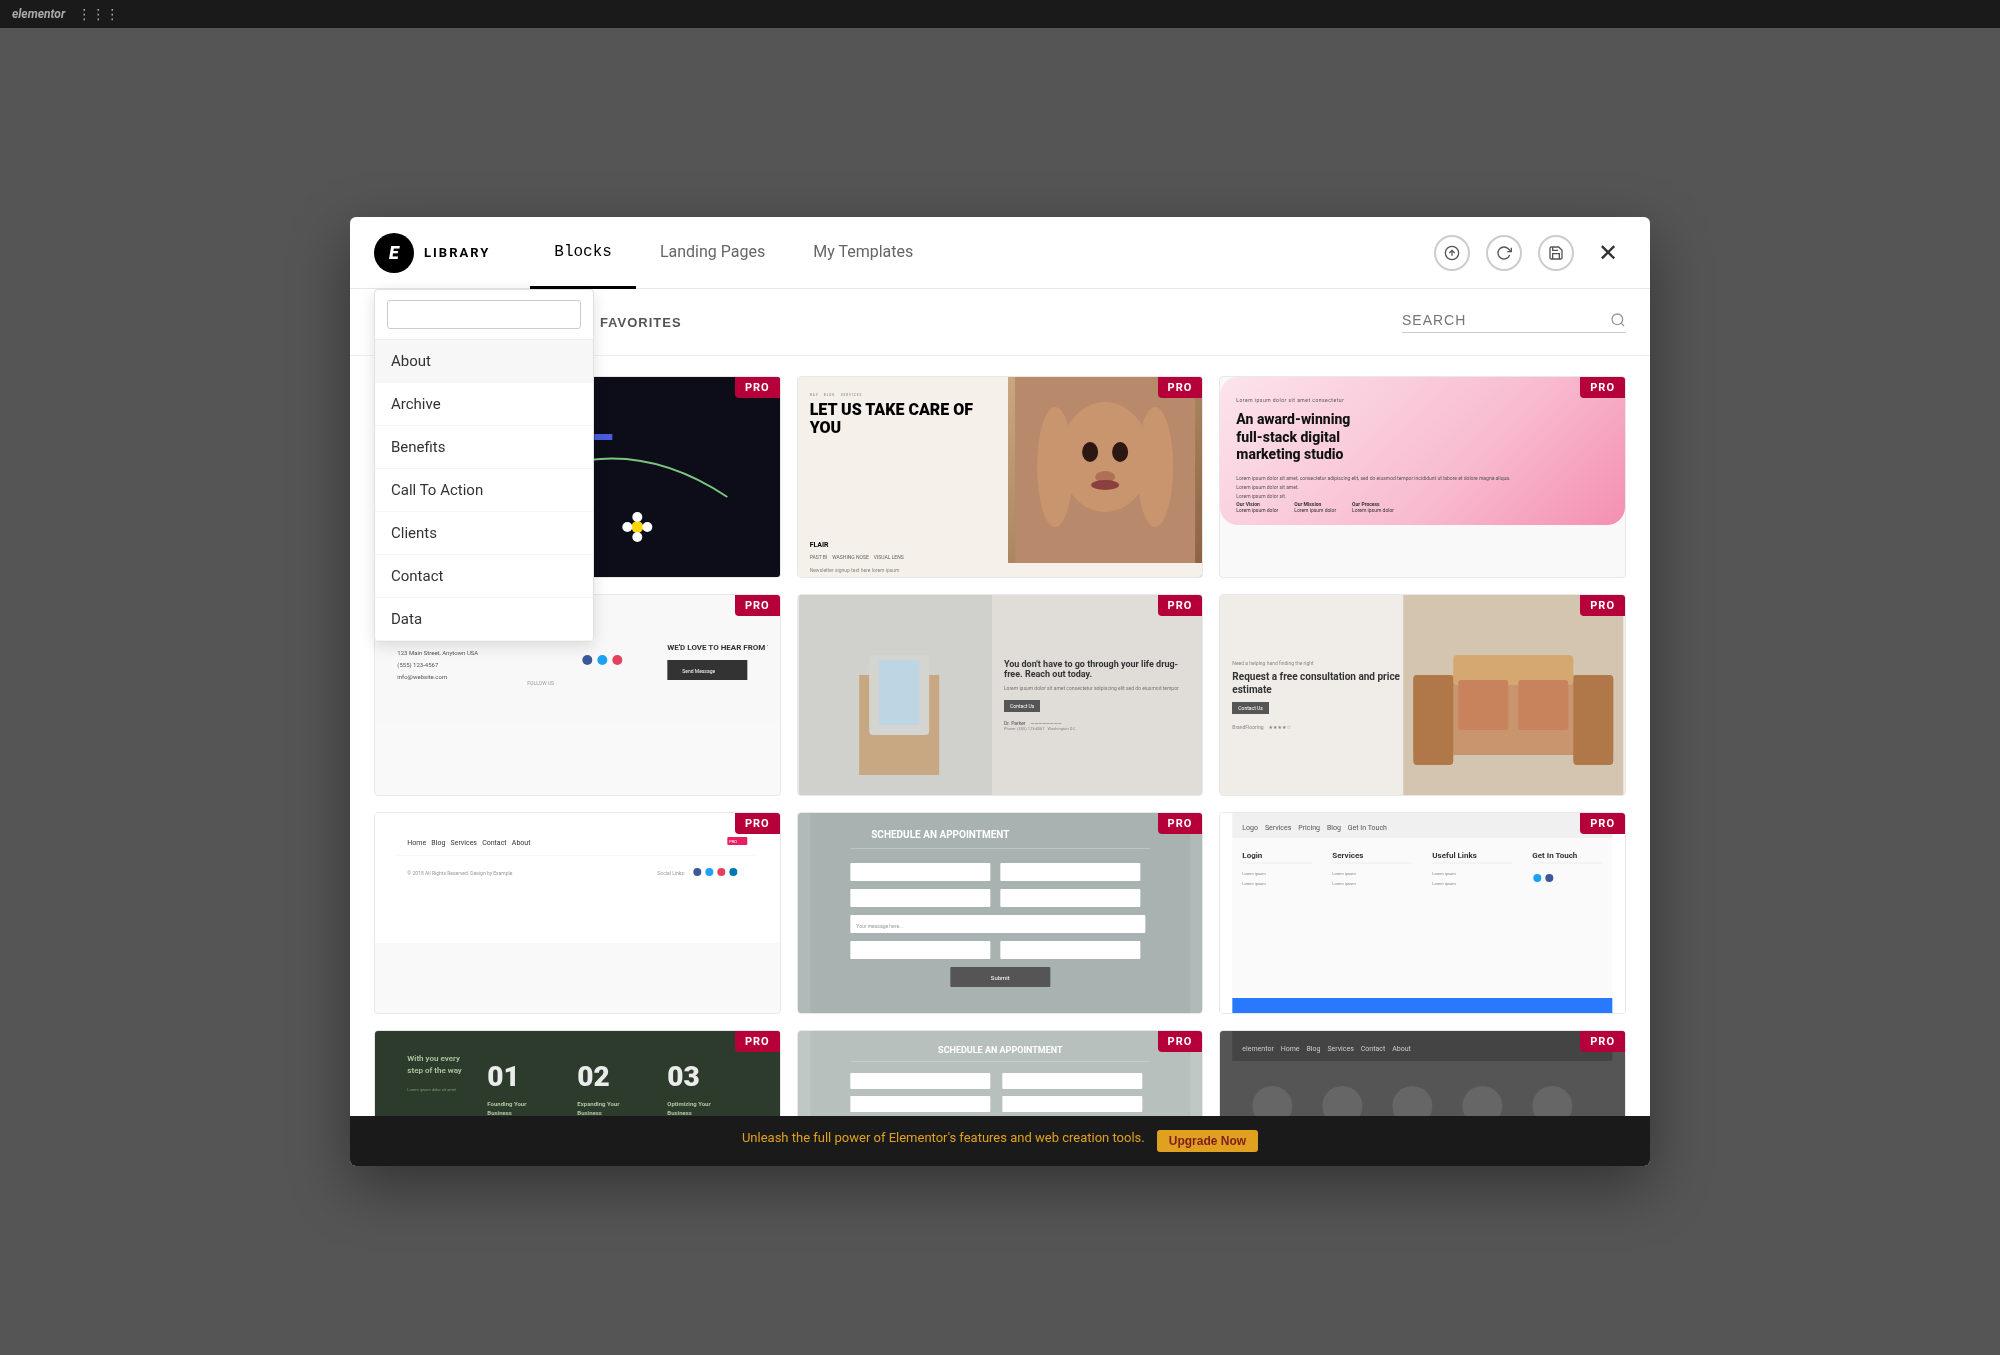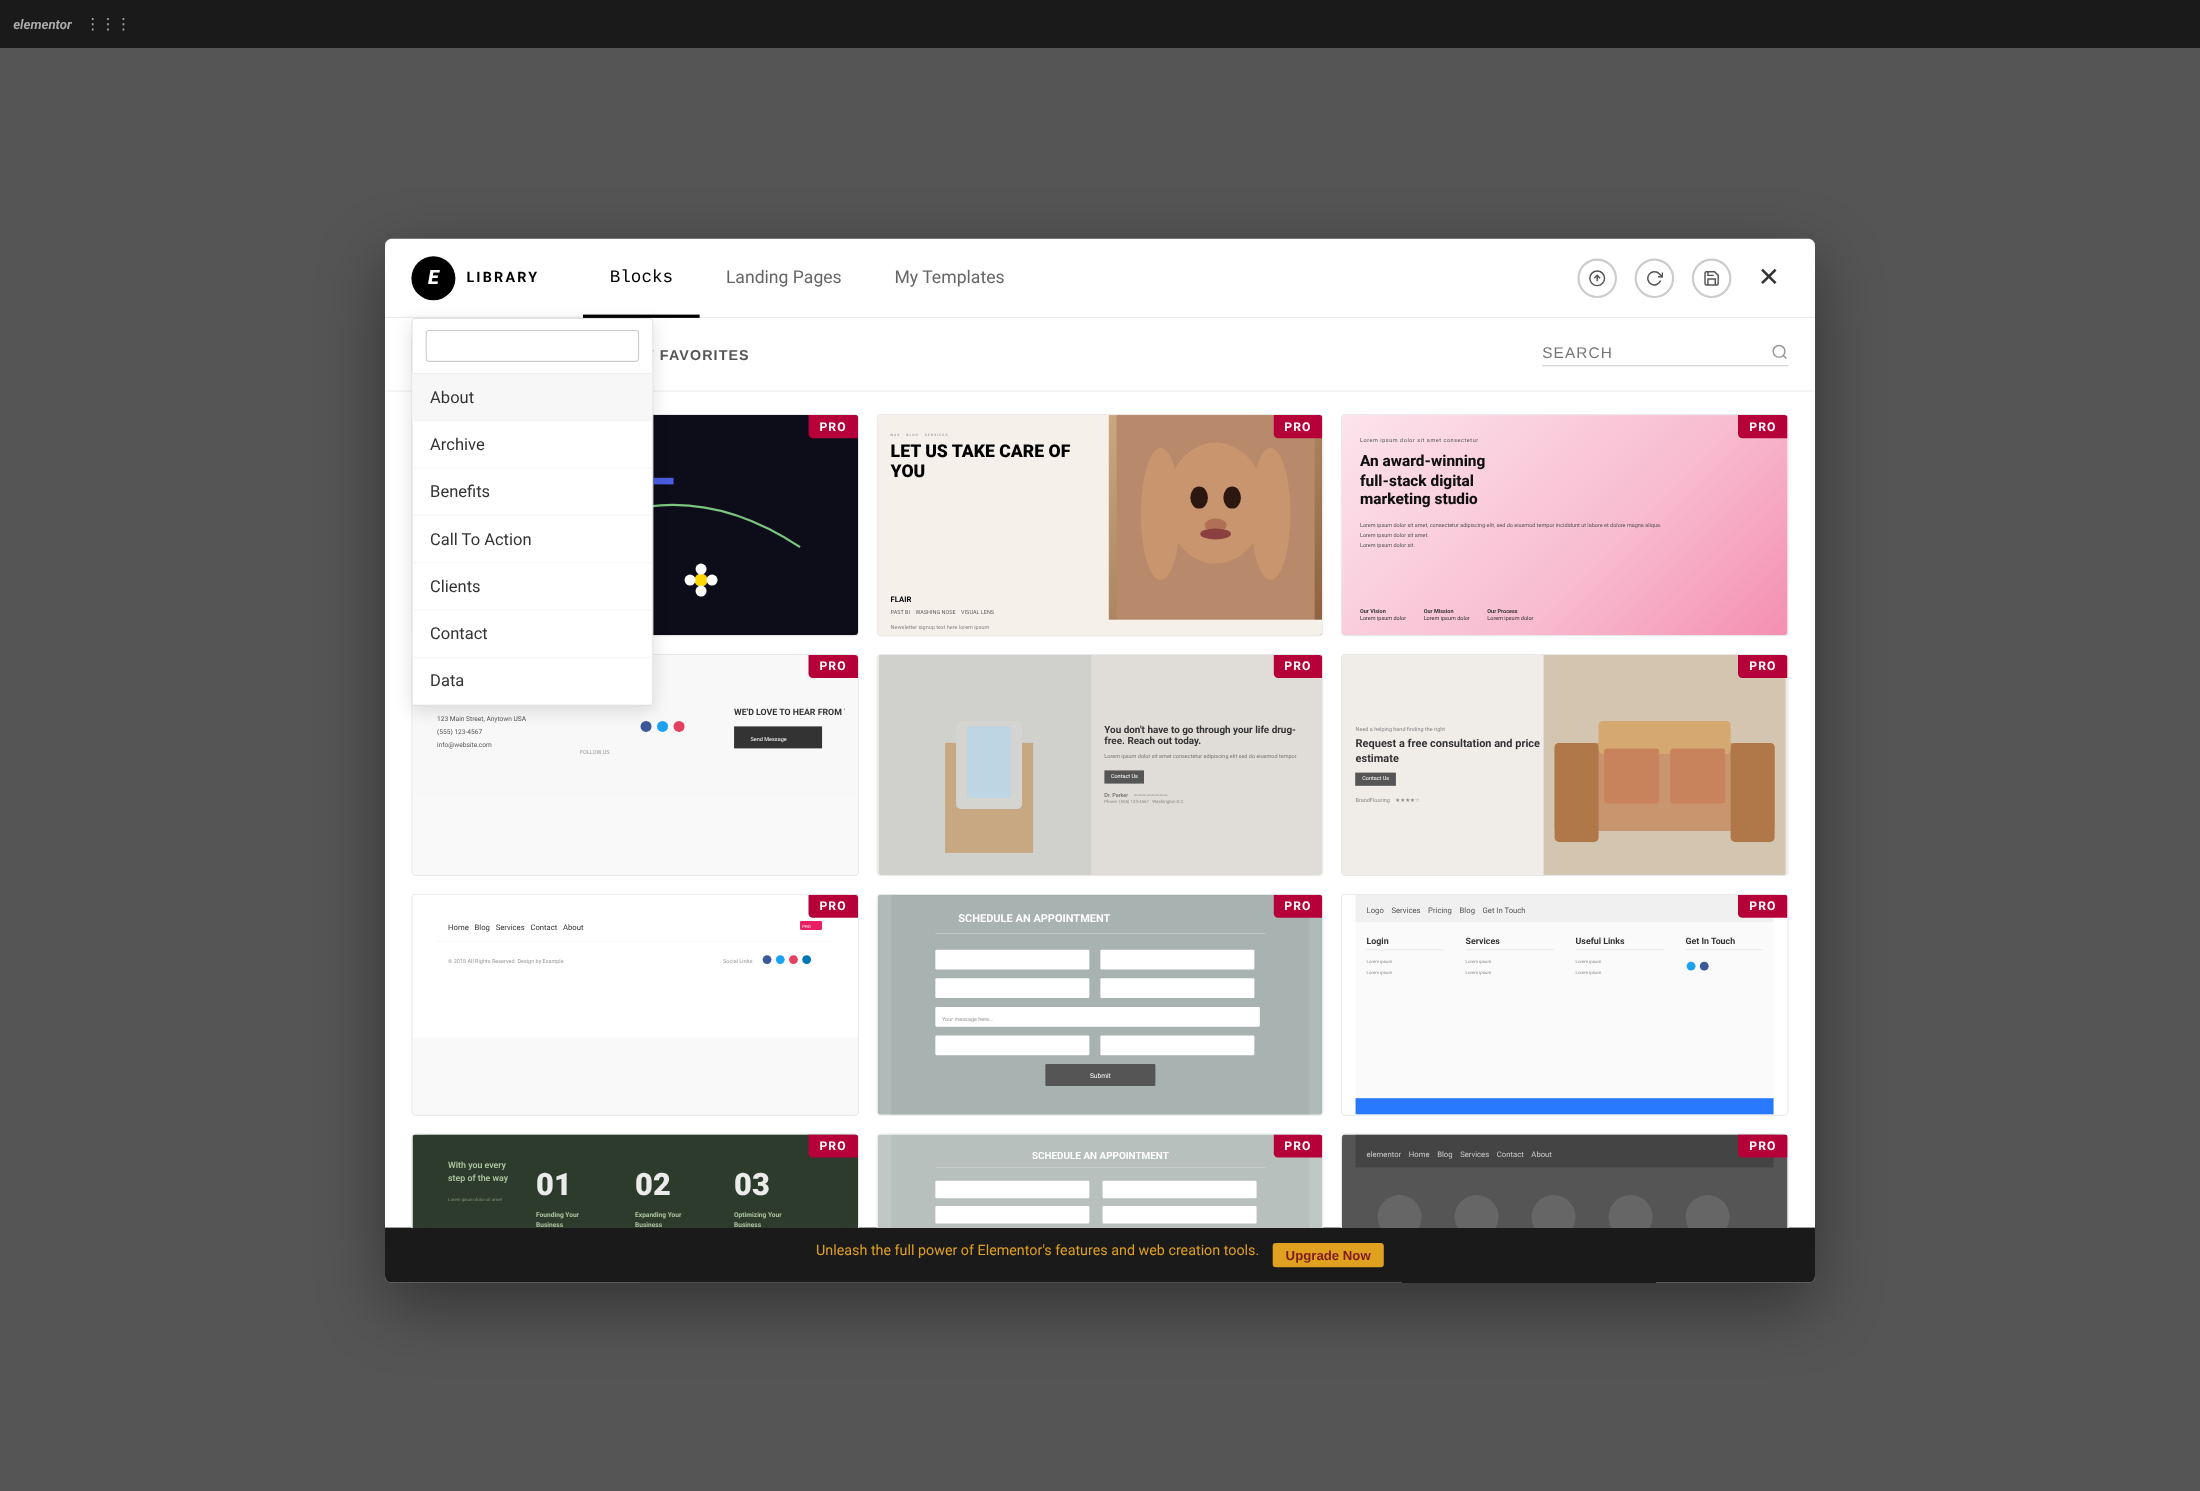--- a/index.html
+++ b/index.html
@@ -300,21 +300,21 @@
       font-weight: 700;
       padding: 4px 12px;
       border-radius: 3px;
       border: none;
       cursor: pointer;
     }
   </style>
 </head>
 <body>
 
-<div style="position:fixed;top:0;left:0;right:0;background:#1a1a1a;height:43px;display:flex;align-items:center;padding:0 12px;gap:8px;z-index:1000;">
+<div style="position:fixed;top:0;left:0;right:0;background:#1a1a1a;height:28px;display:flex;align-items:center;padding:0 12px;gap:8px;z-index:1000;">
   <span style="color:#aaa;font-size:12px;font-style:italic;font-weight:700;">elementor</span>
   <span style="color:#aaa;font-size:14px;margin-left:4px;">⋮⋮⋮</span>
 </div>
 
 <div style="margin-top:28px;">
   <div class="modal">
 
     <div class="modal-header">
       <div class="logo-area">
         <div class="logo-circle">
@@ -481,21 +481,21 @@
           </div>
 
           <div style="position:absolute;bottom:0;left:0;right:0;background:#f5f0ea;padding:4px 12px;font-size:5px;color:#888;display:flex;justify-content:space-between;align-items:center;">
             <span>Newsletter signup text here lorem ipsum</span>
           </div>
         </div>
         <div class="pro-badge">PRO</div>
       </div>
 
       <div class="card">
-        <div style="height:200px;position:relative;overflow:hidden;background:linear-gradient(135deg,#fce4ec 0%,#f8bbd0 60%,#f48fb1 100%);">
+        <div style="height:148px;position:relative;overflow:hidden;background:linear-gradient(135deg,#fce4ec 0%,#f8bbd0 60%,#f48fb1 100%);border-radius:18px;">
           <div style="padding:20px 16px;">
             <div style="font-size:5px;color:#555;margin-bottom:8px;letter-spacing:0.5px;">Lorem ipsum dolor sit amet consectetur</div>
             <div style="font-size:14px;font-weight:800;color:#111;line-height:1.25;max-width:140px;">An award-winning full-stack digital marketing studio</div>
             <div style="margin-top:10px;font-size:5px;color:#555;line-height:1.8;">Lorem ipsum dolor sit amet, consectetur adipiscing elit, sed do eiusmod tempor incididunt ut labore et dolore magna aliqua.<br>Lorem ipsum dolor sit amet.<br>Lorem ipsum dolor sit.</div>
           </div>
           <div style="position:absolute;bottom:12px;left:16px;display:flex;gap:16px;font-size:5px;color:#333;">
             <div>
                 <div style="font-weight:700;">Our Vision</div>
                 <div>Lorem ipsum dolor</div>
               </div>

